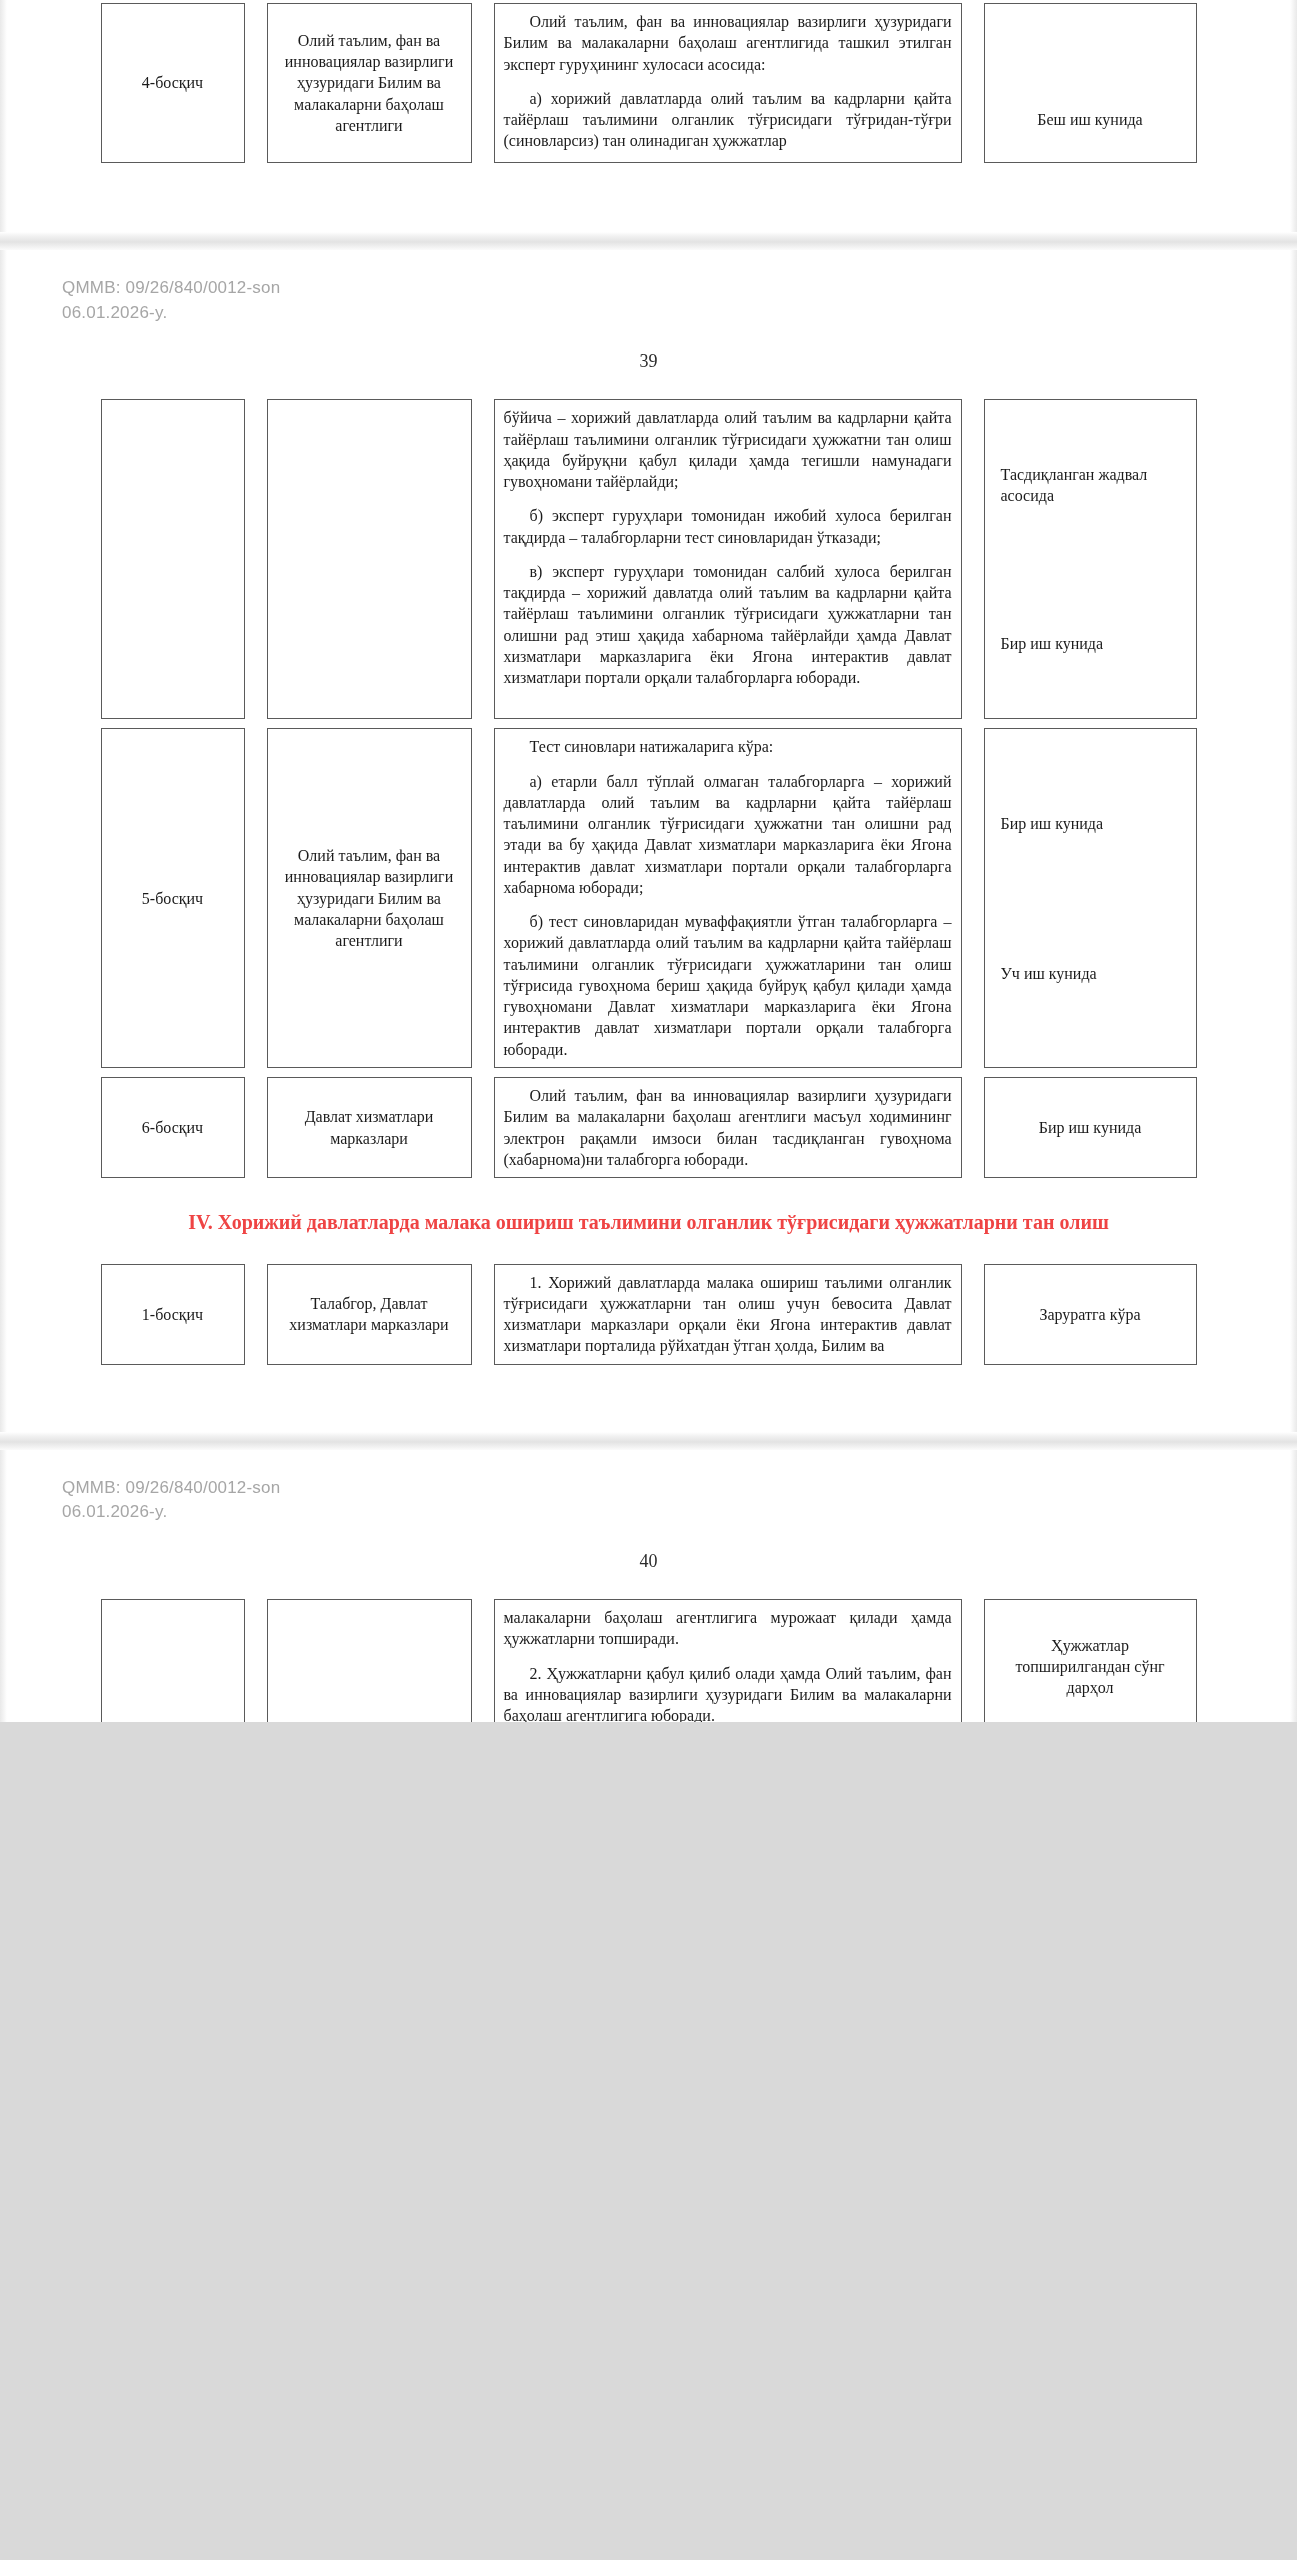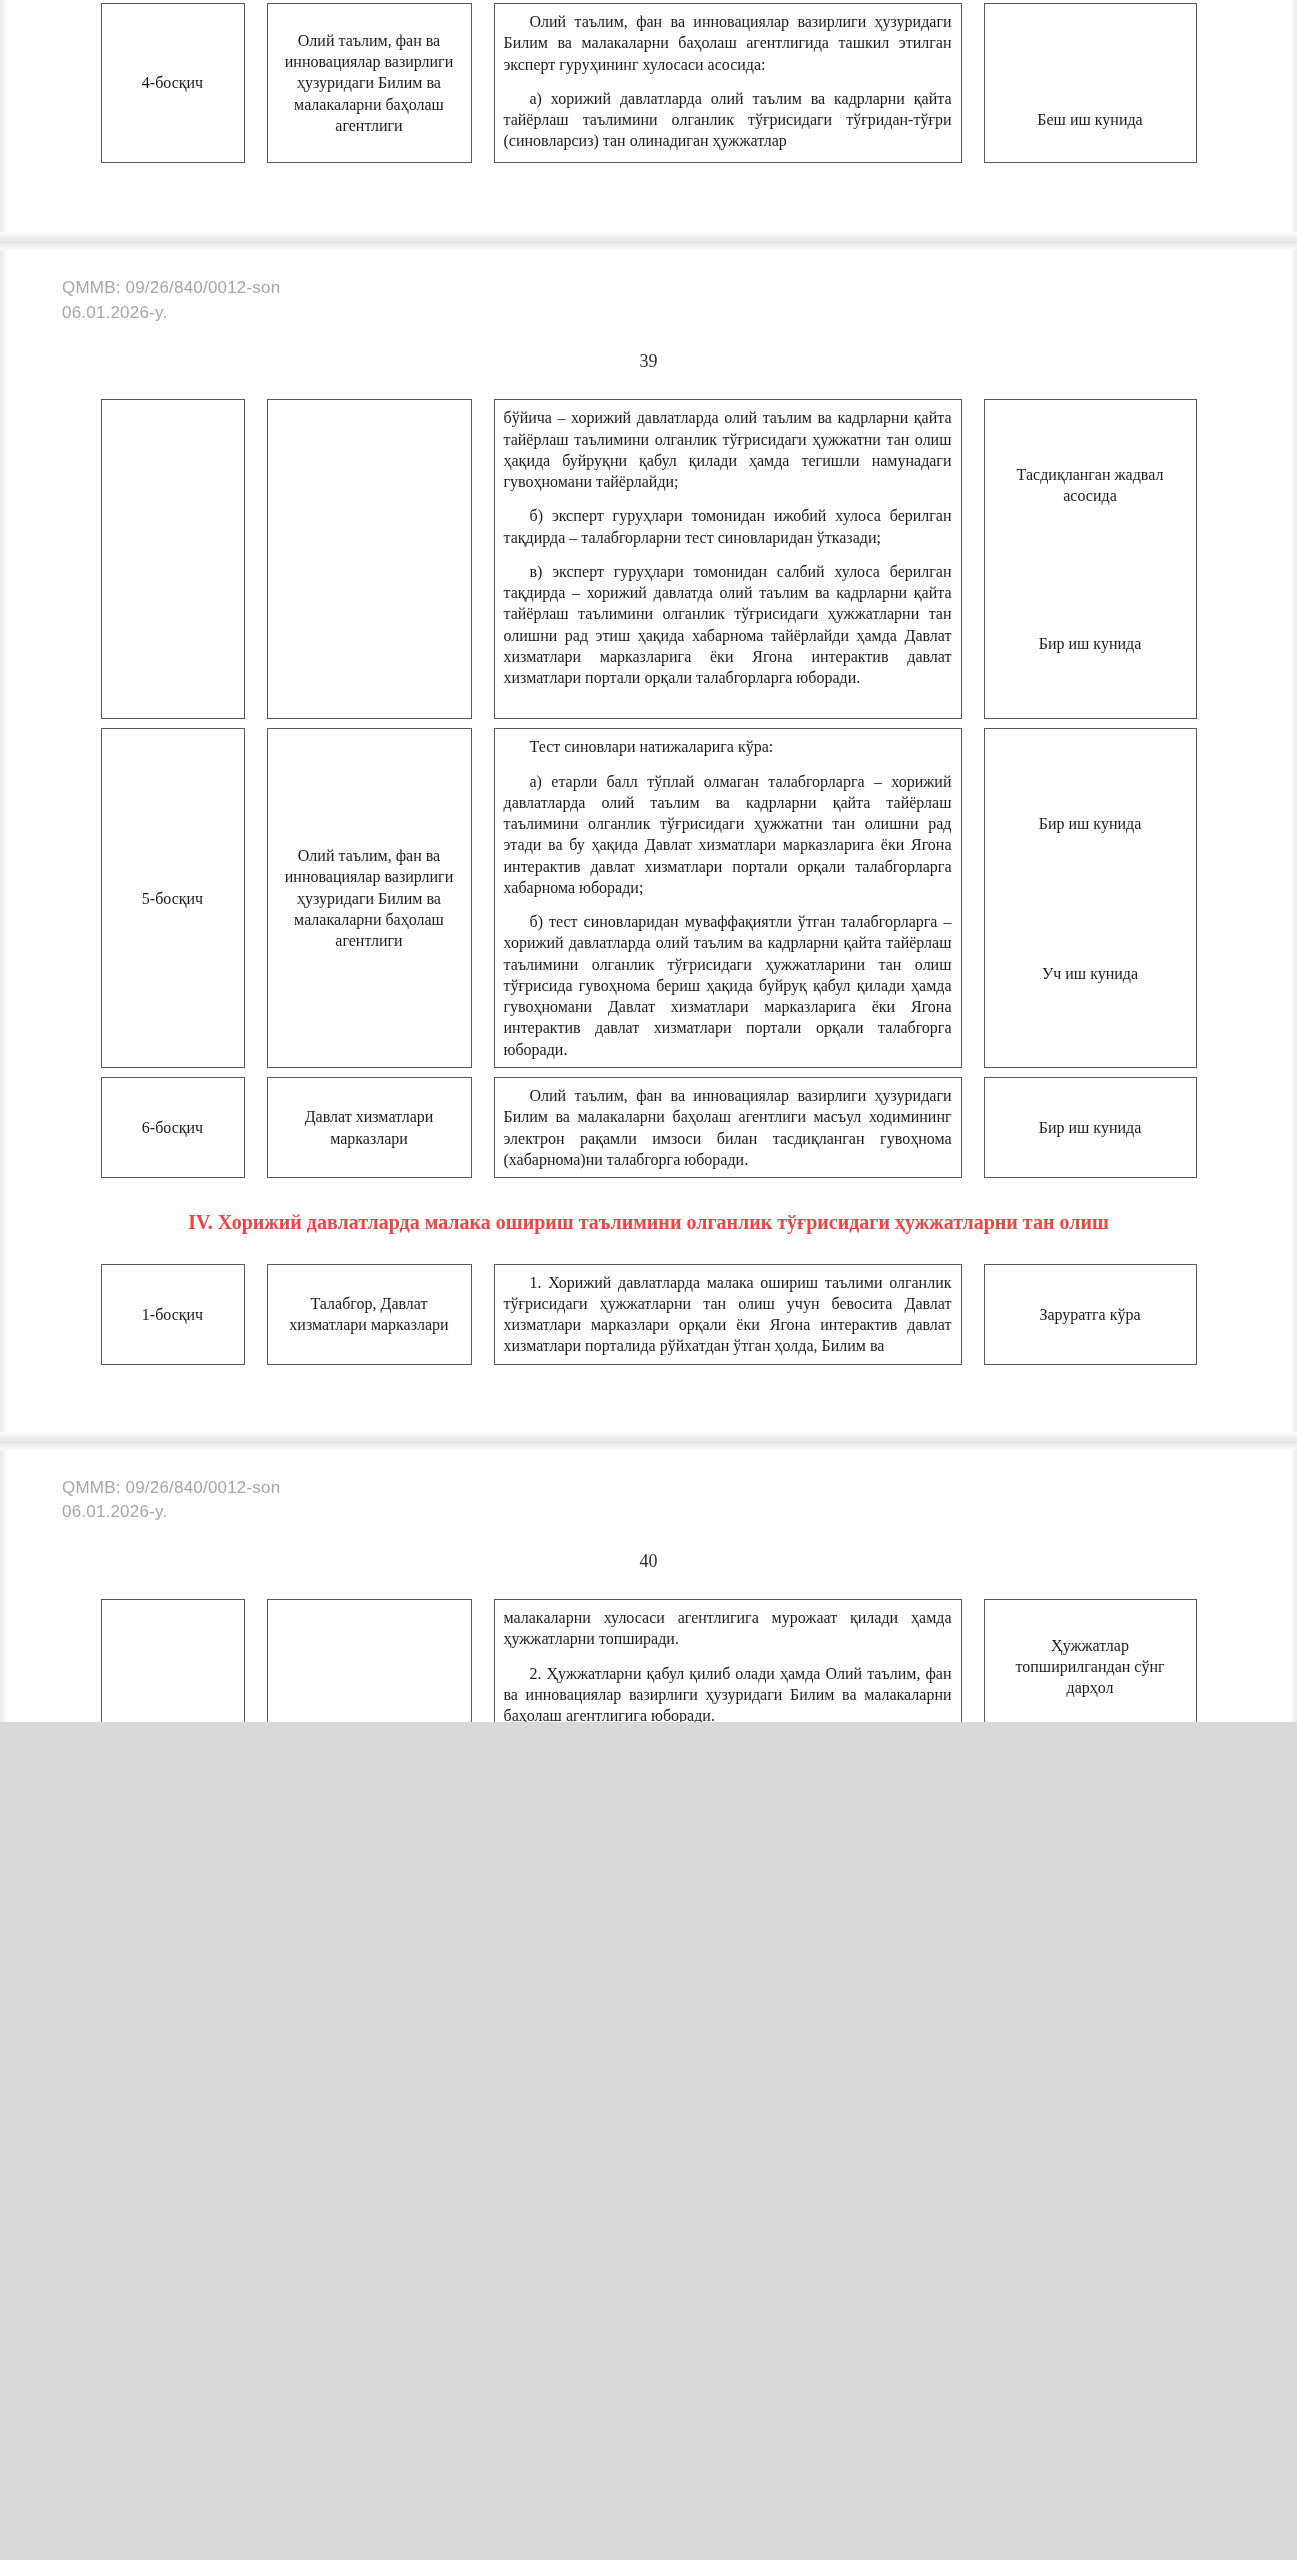--- a/index.html
+++ b/index.html
@@ -89,21 +89,21 @@
   .stage-label { font-size: 20px; }
 
   
   .deadline-stack {
     display: flex;
     flex-direction: column;
     justify-content: space-around;
     height: 100%;
     min-height: 100%;
   }
-  .deadline-stack > div { text-align: center; padding: 6px 16px; }
+  .deadline-stack > div { padding: 6px 16px; }
 
   
   .section-heading {
     width: 1100px;
     margin: 22px auto 18px auto;
     text-align: center;
     font-weight: bold;
     font-size: 20px;
     line-height: 1.38;
     color: #ef4444;
@@ -250,21 +250,21 @@
           <col class="c1">
           <col class="c2">
           <col class="c3">
           <col class="c4">
         </colgroup>
       <tbody>
         <tr>
           <td class="center stage-label"></td>
           <td class="center"></td>
           <td class="just-top">
-            <p class="para noind">малакаларни хулосаси агентлигига мурожаат қилади ҳамда ҳужжатларни топширади.</p>
+            <p class="para noind">малакаларни баҳолаш агентлигига мурожаат қилади ҳамда ҳужжатларни топширади.</p>
             <p class="para">2. Ҳужжатларни қабул қилиб олади ҳамда Олий таълим, фан ва инновациялар вазирлиги ҳузуридаги Билим ва малакаларни баҳолаш агентлигига юборади.</p>
           </td>
           <td class="center">Ҳужжатлар топширилгандан сўнг дарҳол</td>
         </tr>
 
       </tbody>
     </table>
   </div>
 
 </div>

